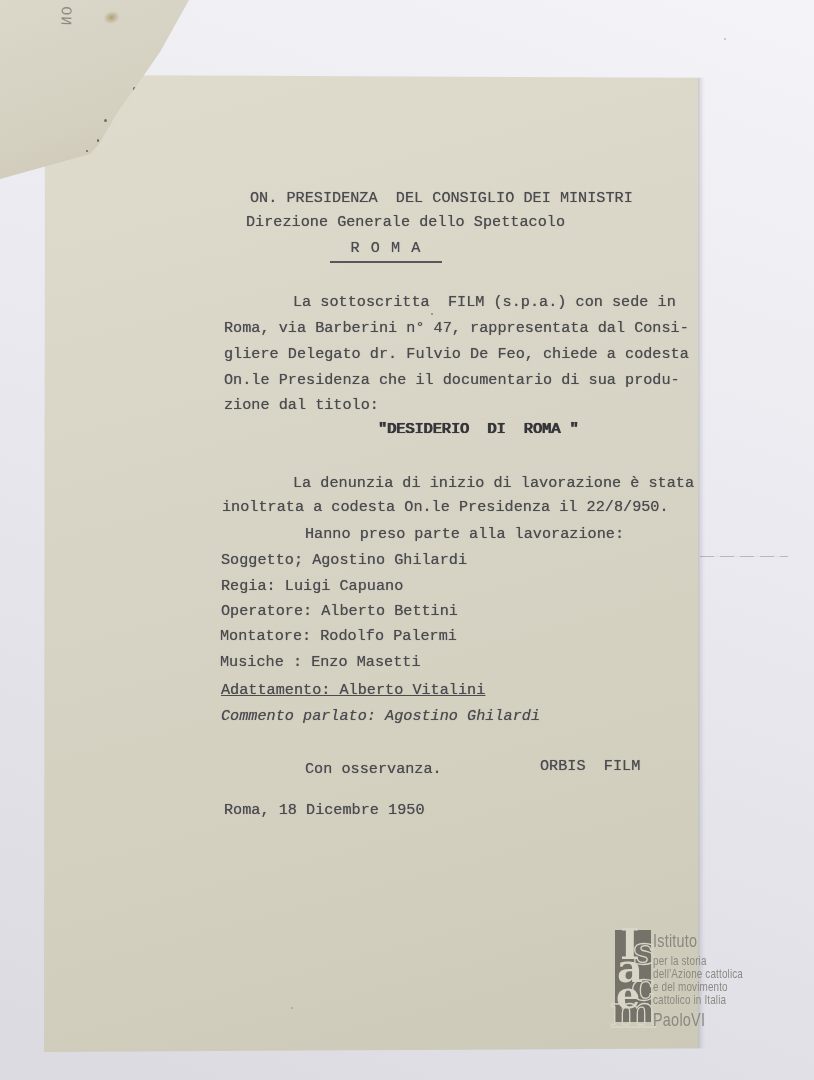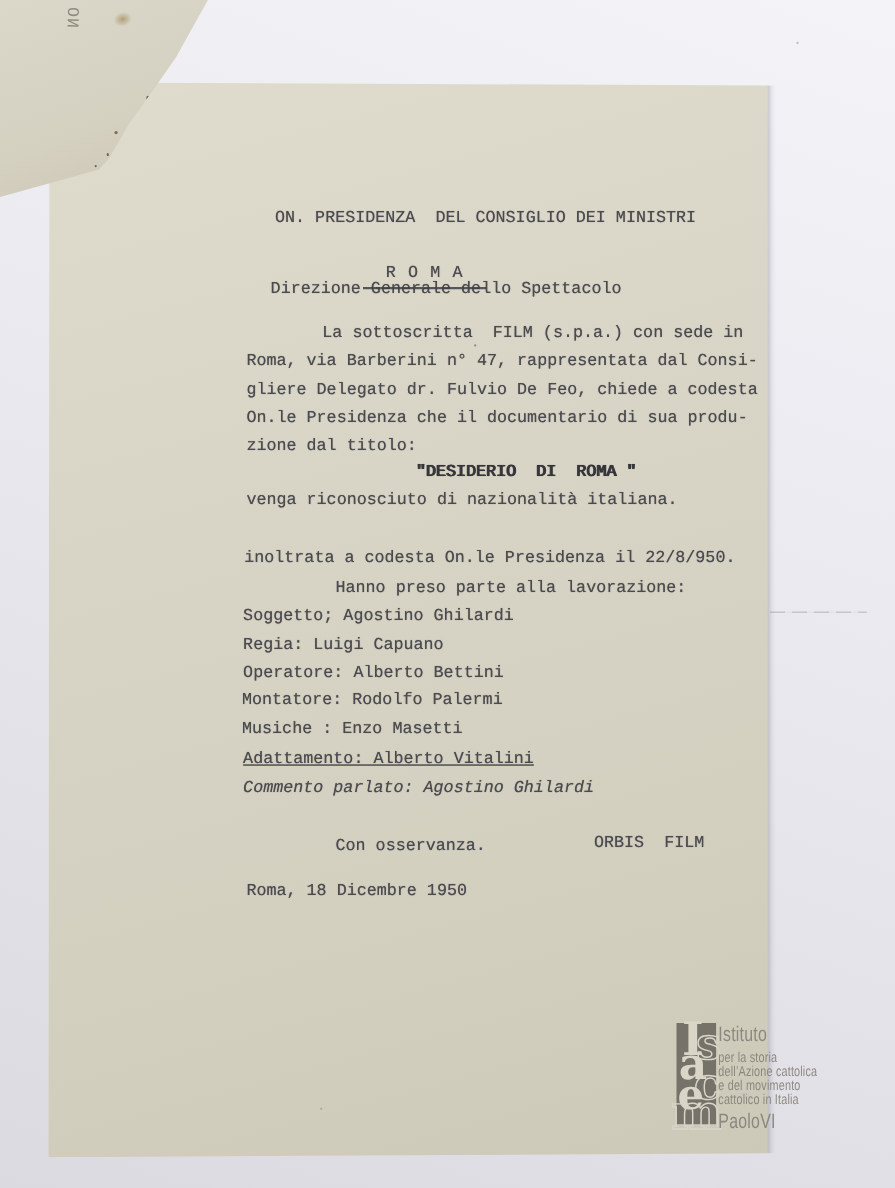--- a/index.html
+++ b/index.html
@@ -83,32 +83,32 @@
   .wm-big{position:absolute;left:0;font-size:19px;line-height:19px;letter-spacing:.3px;}
   .wm-small{position:absolute;left:0;font-size:13px;line-height:13px;letter-spacing:.2px;}
   .wm-l0{top:931px;} .wm-l1{top:954px;} .wm-l2{top:967px;}
   .wm-l3{top:980px;} .wm-l4{top:993px;} .wm-l5{top:1010px;}
 </style>
 </head>
 <body>
 
 <div class="paper">
   <div class="line" style="left:250px;top:172px;">ON. PRESIDENZA  DEL CONSIGLIO DEI MINISTRI</div>
-  <div class="line" style="left:246px;top:196px;margin-top:40px;">Direzione Generale dello Spettacolo</div>
+  <div class="line" style="left:246px;top:196px;">Direzione Generale dello Spettacolo</div>
   <div class="line city" style="left:330px;top:222px;">R O M A</div>
 
   <div class="line" style="left:293px;top:276px;">La sottoscritta  FILM (s.p.a.) con sede in</div>
   <div class="line" style="left:224px;top:302px;">Roma, via Barberini n° 47, rappresentata dal Consi-</div>
   <div class="line" style="left:224px;top:328px;">gliere Delegato dr. Fulvio De Feo, chiede a codesta</div>
   <div class="line" style="left:224px;top:354px;">On.le Presidenza che il documentario di sua produ-</div>
   <div class="line" style="left:224px;top:379px;">zione dal titolo:</div>
 
   <div class="line title-line" style="left:378px;top:403px;">"DESIDERIO  DI  ROMA "</div>
 
-  <div class="line" style="left:224px;top:428px;">venga riconosciuto di nazionalità italiana.</div>
+  <div class="line" style="left:293px;top:457px;">La denunzia di inizio di lavorazione è stata</div>
   <div class="line" style="left:222px;top:481px;">inoltrata a codesta On.le Presidenza il 22/8/950.</div>
 
   <div class="line" style="left:305px;top:508px;">Hanno preso parte alla lavorazione:</div>
   <div class="line" style="left:221px;top:534px;">Soggetto; Agostino Ghilardi</div>
   <div class="line" style="left:221px;top:560px;">Regia: Luigi Capuano</div>
   <div class="line" style="left:221px;top:585px;">Operatore: Alberto Bettini</div>
   <div class="line" style="left:220px;top:610px;">Montatore: Rodolfo Palermi</div>
   <div class="line" style="left:220px;top:636px;">Musiche : Enzo Masetti</div>
   <div class="line" style="left:221px;top:664px;text-decoration:underline;">Adattamento: Alberto Vitalini</div>
   <div class="line" style="left:221px;top:690px;font-style:italic;">Commento parlato: Agostino Ghilardi</div>

